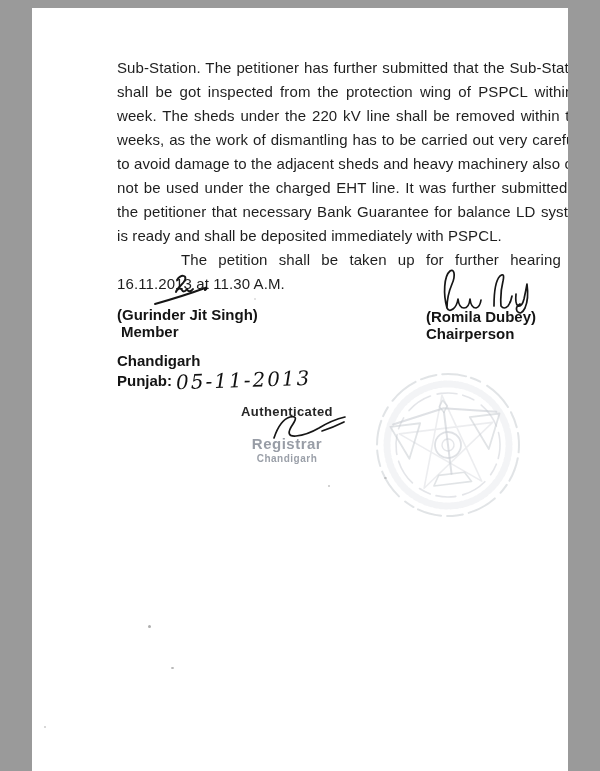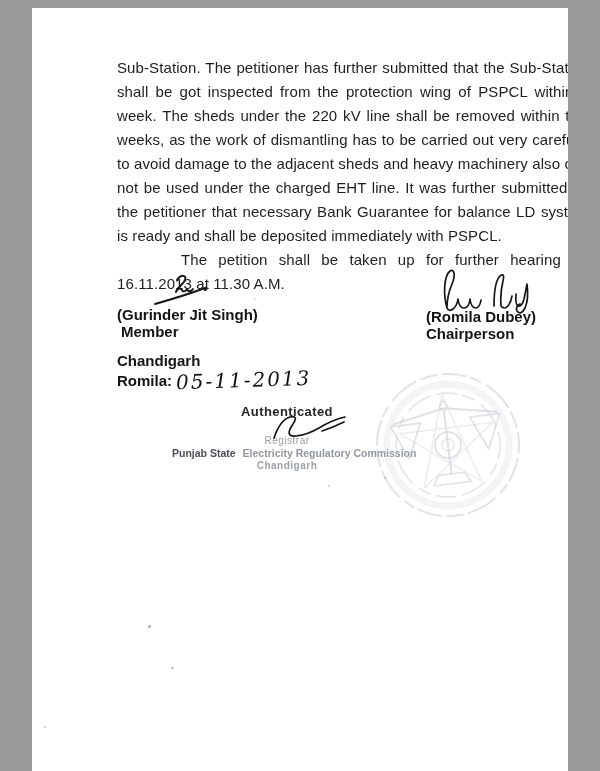--- a/index.html
+++ b/index.html
@@ -52,21 +52,21 @@
   
   .auth-block{
     position:absolute;left:140px;top:396px;width:230px;
     text-align:center;
   }
   .auth-label{
     font-size:13px;font-weight:bold;letter-spacing:.4px;color:#262626;text-align:center;
   }
   .auth-registrar{
     margin-top:16px;
-    font-size:10px;font-weight:normal;letter-spacing:.5px;
+    font-size:15px;font-weight:bold;letter-spacing:.5px;
     color:#989da6;
   }
   .auth-org{
     margin-top:1px;font-size:10.5px;font-weight:bold;white-space:nowrap;
   }
   .auth-org .org-primary{color:#4c4d55;}
   .auth-org .org-secondary{color:#9297a1;margin-left:4px;}
   .auth-city{
     margin-top:1px;font-size:10px;font-weight:bold;color:#9ba0a9;letter-spacing:.5px;
   }
@@ -102,32 +102,28 @@
     <div class="title">Chairperson</div>
   </div>
 
   <div class="name-block block-member">
     <div>(Gurinder Jit Singh)</div>
     <div class="title">Member</div>
   </div>
 
   <div class="place-block">
     <div>Chandigarh</div>
-    <div class="dated-line"><span>Romila:</span>
+    <div class="dated-line"><span>Punjab:</span>
       <span class="handwritten-date">05-11-2013</span>
     </div>
   </div>
 
   <div class="auth-block">
     <div class="auth-label">Authenticated</div>
     <div class="auth-registrar">Registrar</div>
-    <div class="auth-org">
-      <span class="org-primary">Punjab State</span>
-      <span class="org-secondary">Electricity Regulatory Commission</span>
-    </div>
     <div class="auth-city">Chandigarh</div>
   </div>
 
   <svg class="sig-svg" style="left:230px;top:399px;" width="92" height="40" viewBox="0 0 92 40">
     <path class="sig-stroke thin" d="M12,31 q6,-18 16,-21 q9,-2 3,7 q-9,13 3,12 q11,-1 23,-8 q13,-8 26,-11"></path>
     <path class="sig-stroke thin" d="M60,24 q12,-4 22,-9"></path>
   </svg>
 
   <svg class="seal-svg" width="158" height="158" viewBox="0 0 158 158">
     <g transform="rotate(-7 79 79)">

